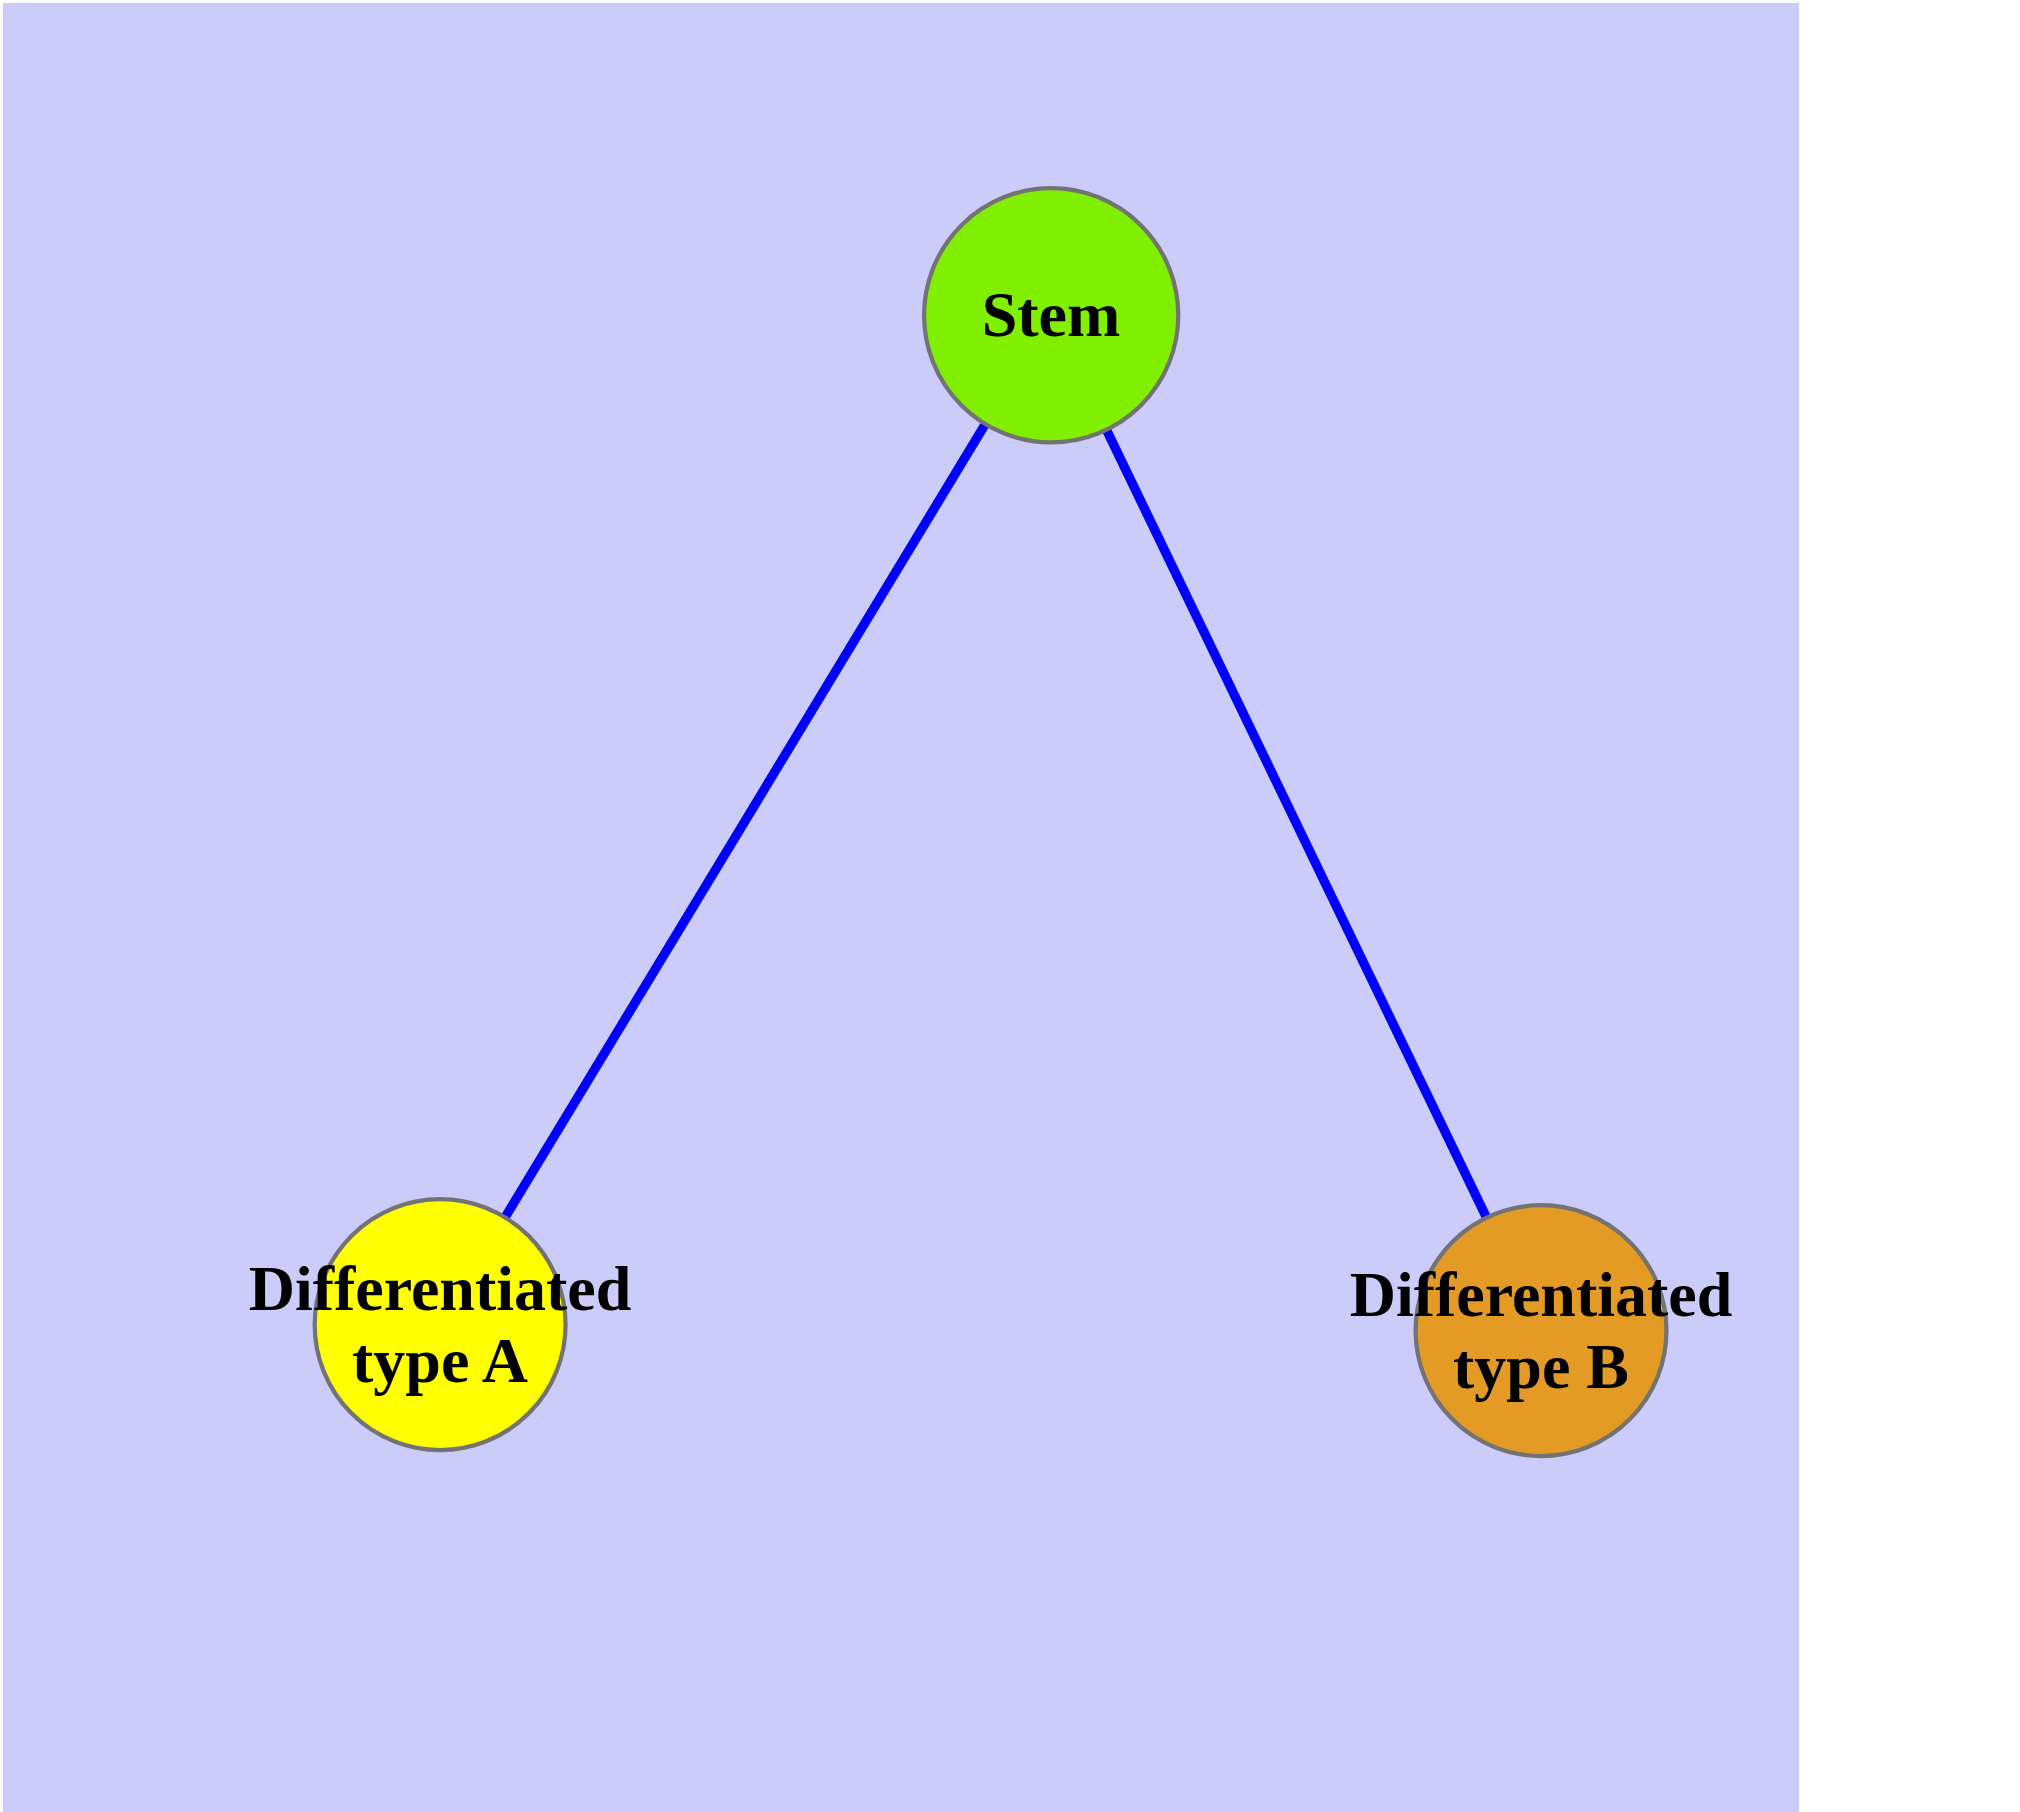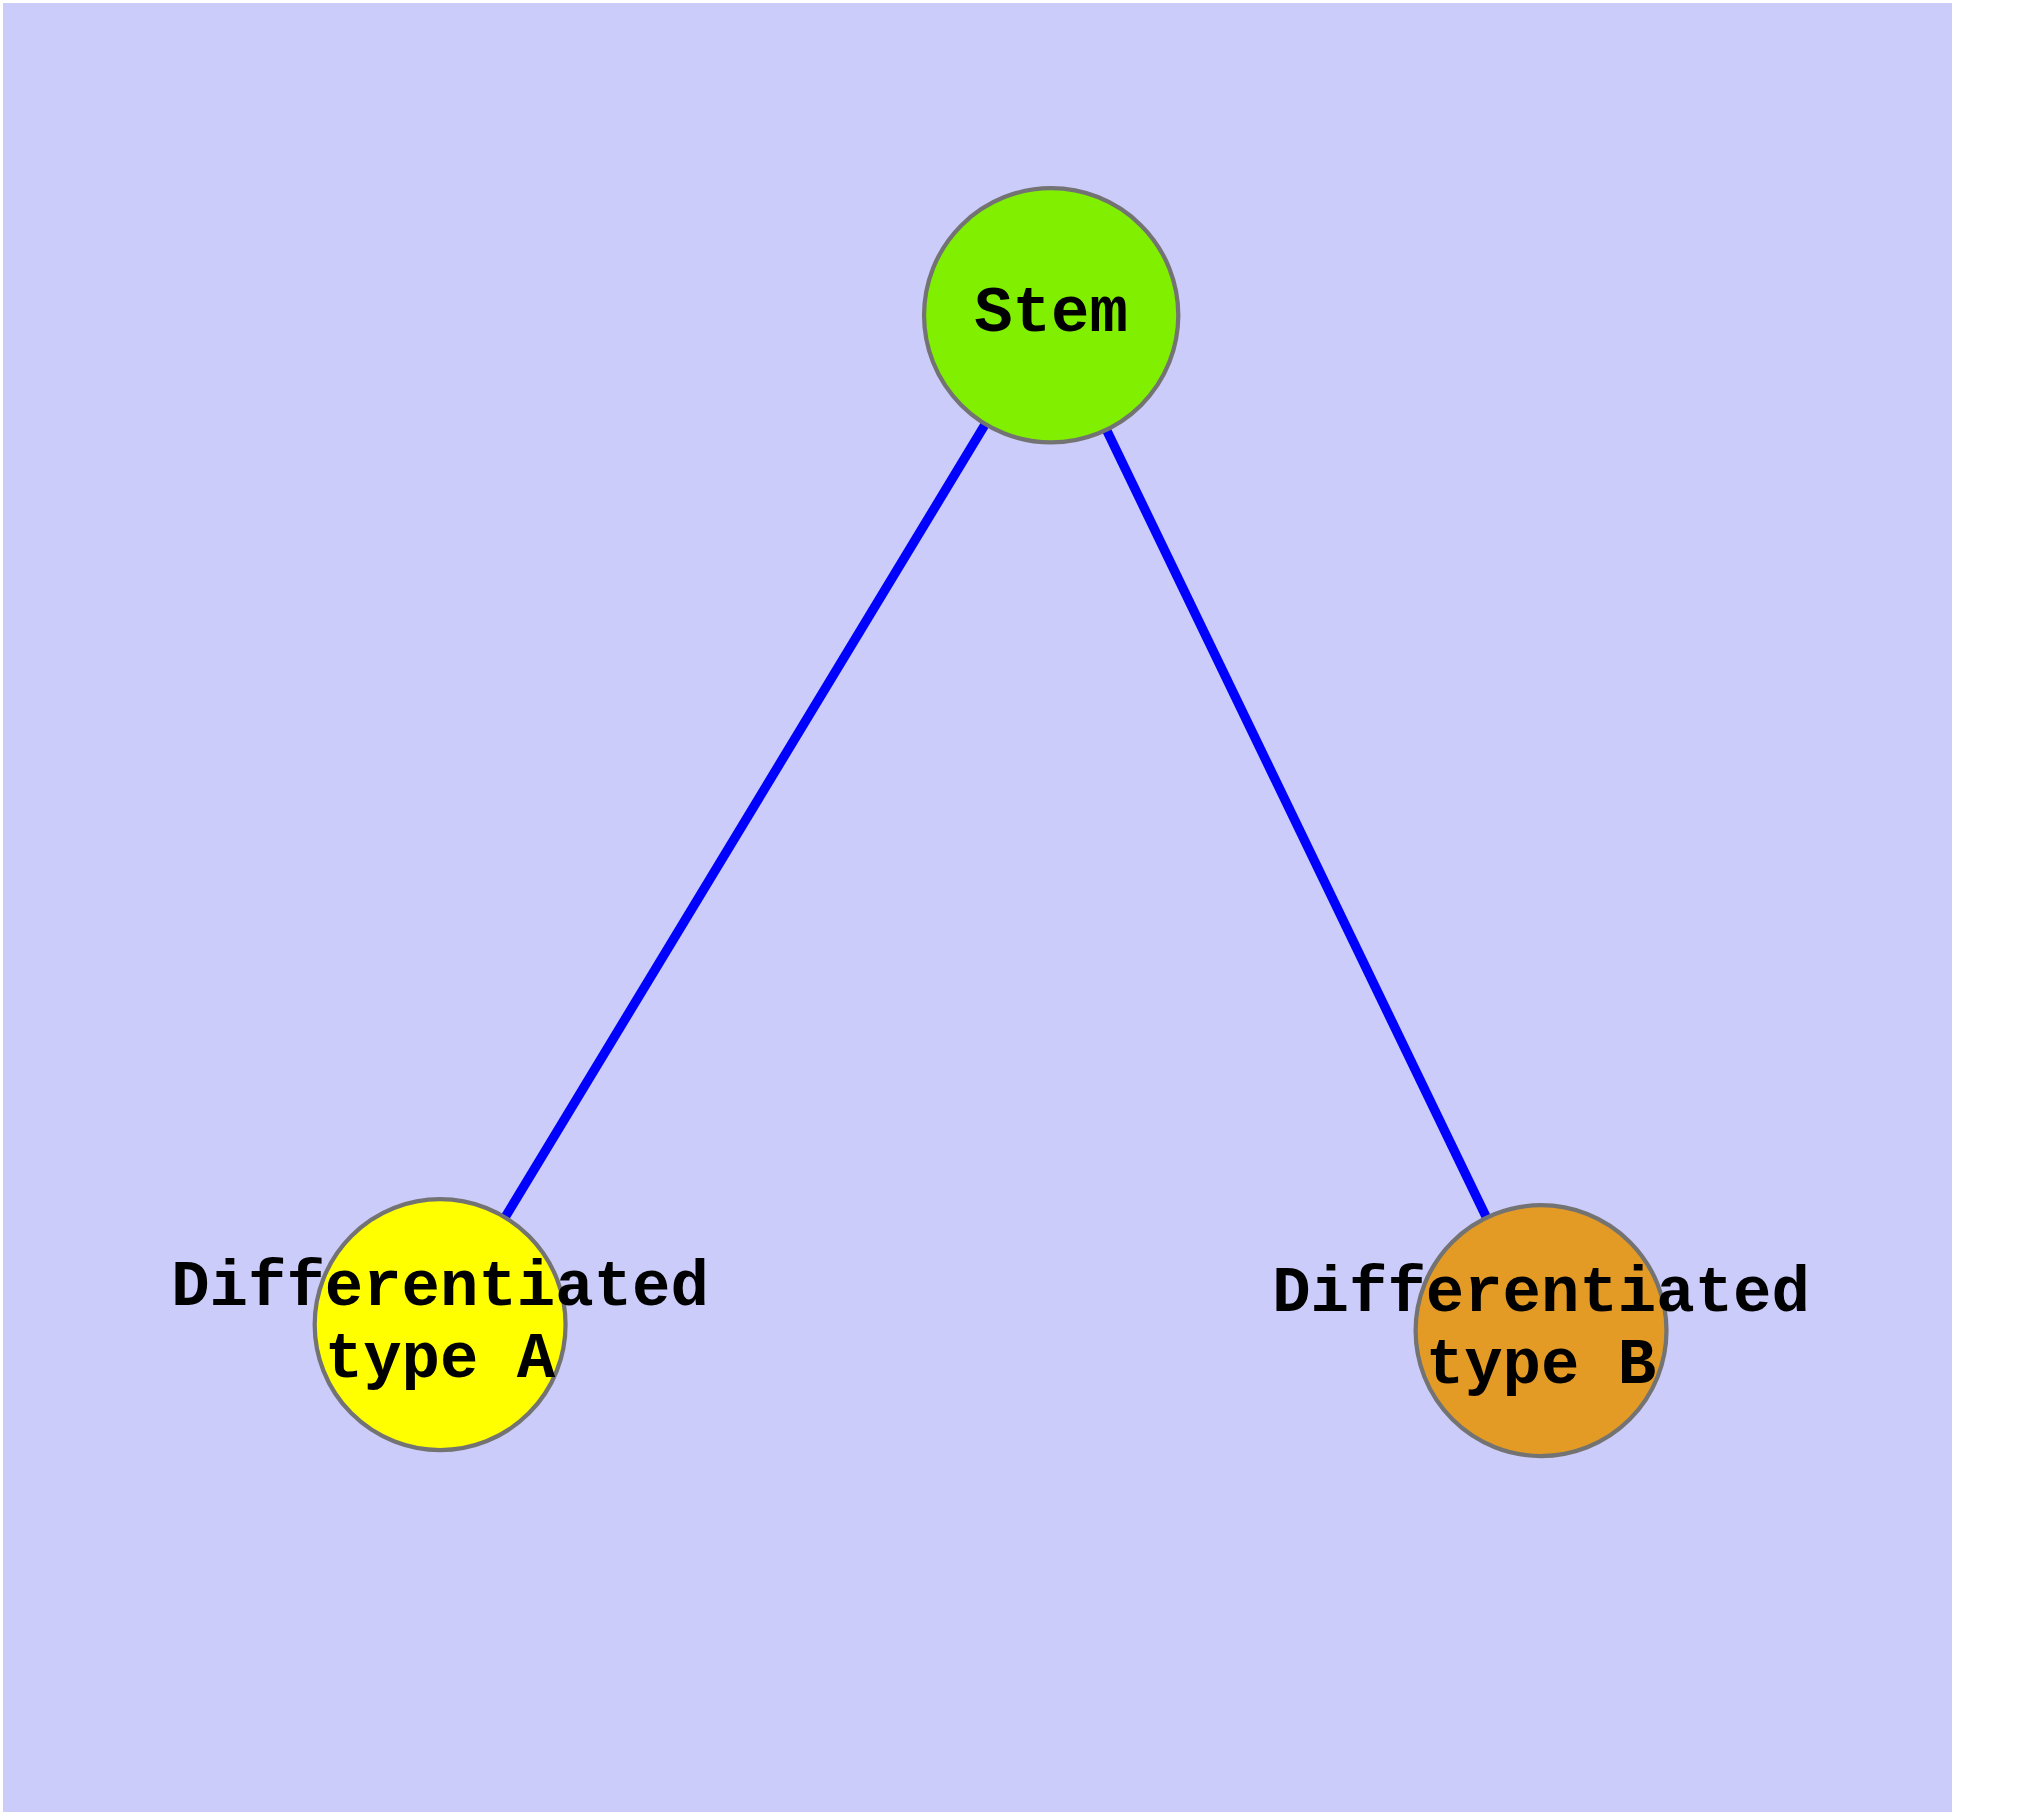--- a/index.html
+++ b/index.html
@@ -2,25 +2,25 @@
 <html style="font-size:13.6px"><head>
 <meta charset="utf-8">
 <style>
   html, body {
     margin: 0;
     padding: 0;
     background: #ffffff;
   }
   #canvas {
     position: relative;
-    width: 1952px;
+    width: 1799px;
     height: 1812px;
     background: #ffffff;
     overflow: hidden;
-    font-family: Liberation Mono, monospace;
+    font-family: Liberation Serif, serif;
   }
   #plot-bg {
     position: absolute;
     left: 2.5px;
     top: 2.5px;
     width: 2018px;
     height: 1810px;
     background: #ccccfa;
   }
   #graph-svg {

